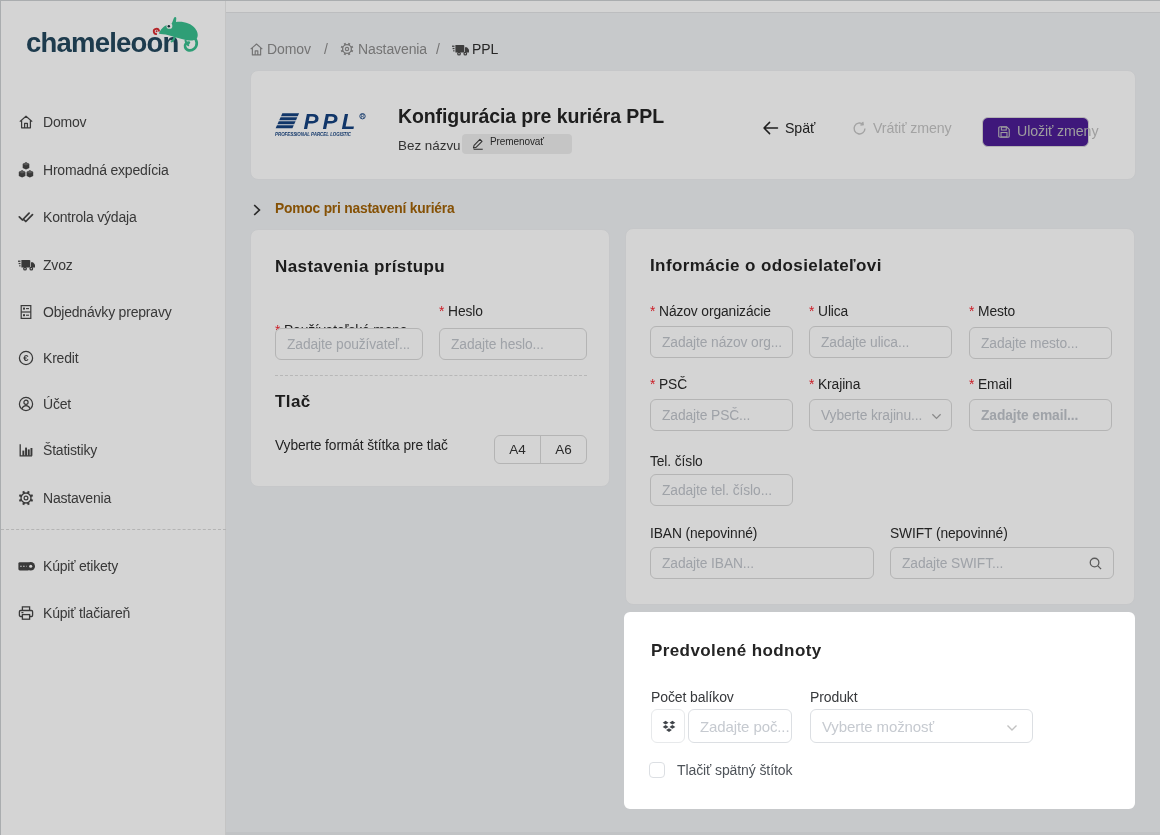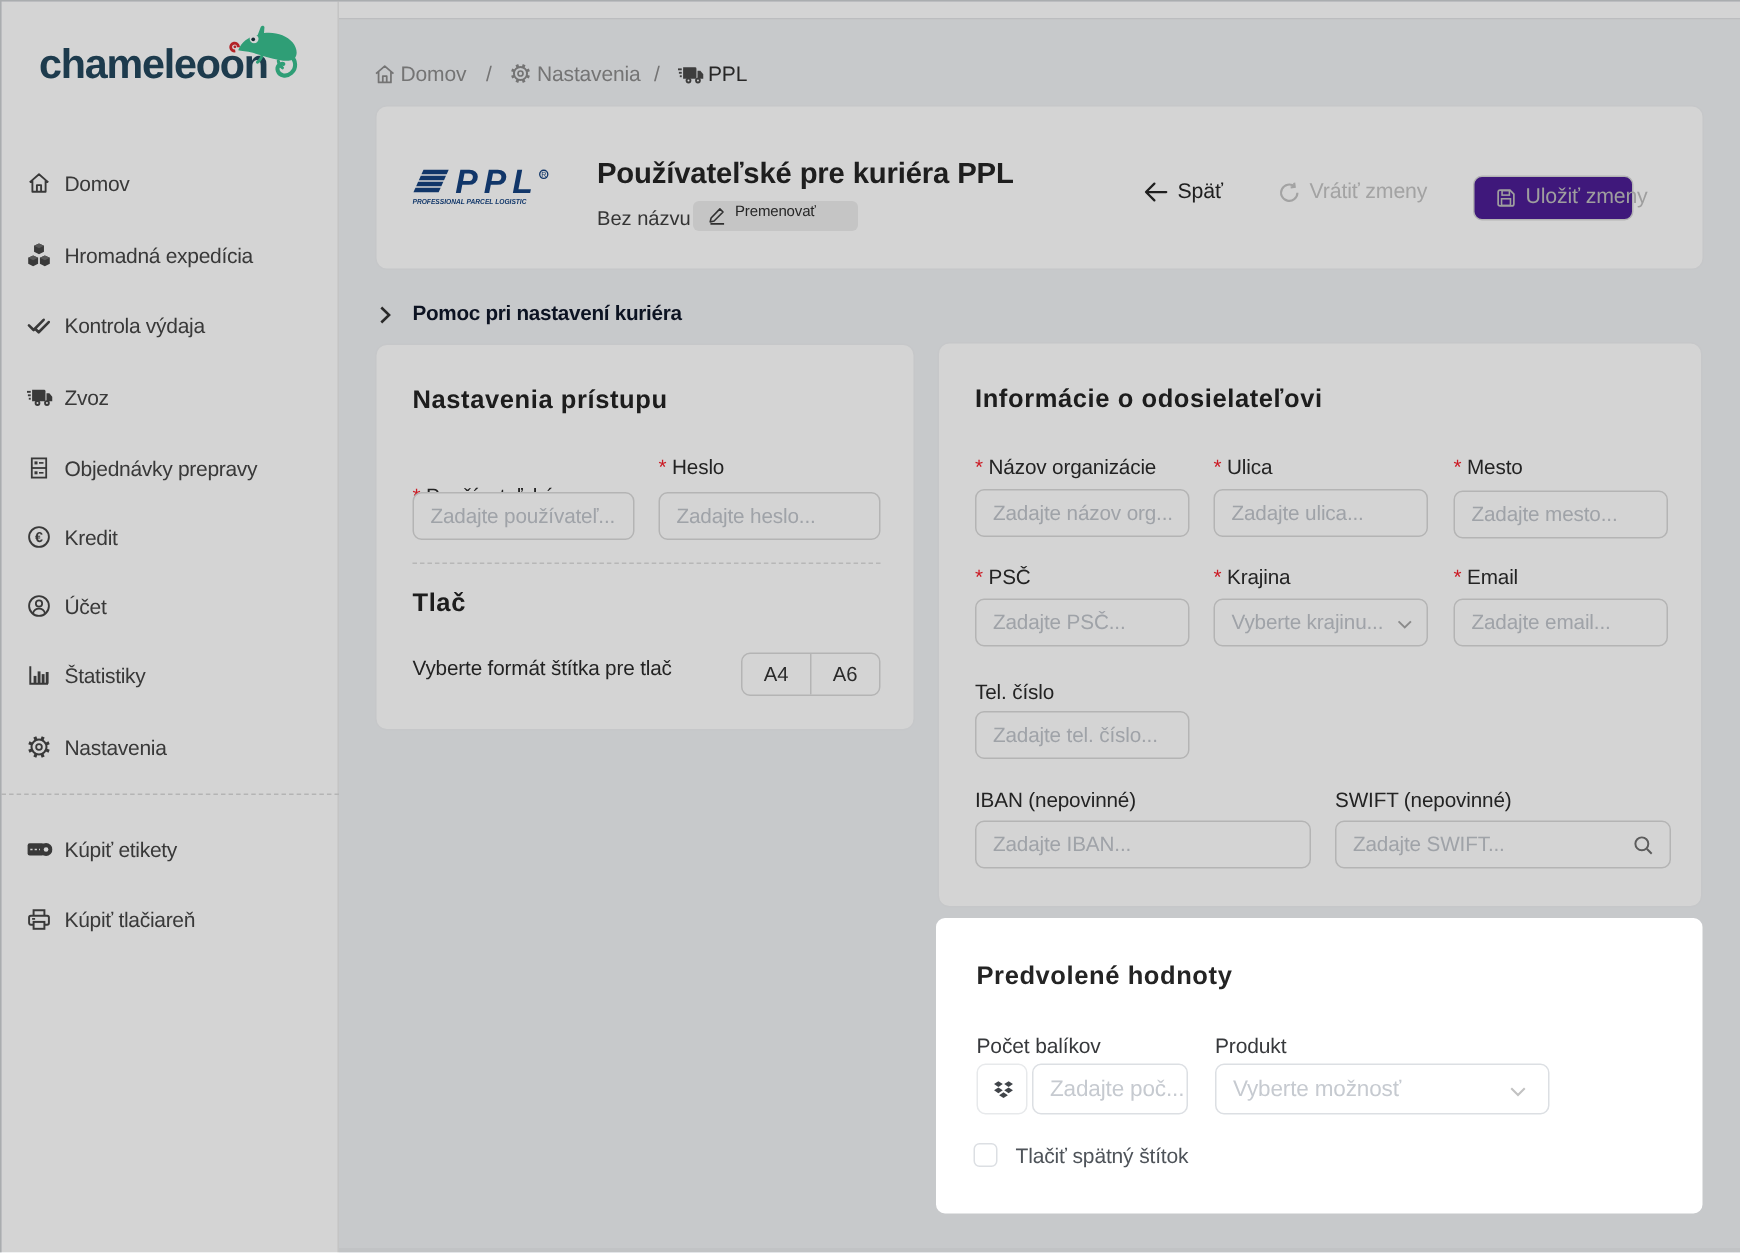--- a/index.html
+++ b/index.html
@@ -84,21 +84,21 @@
           <rect x="8.3" y="2.2" width="16.8" height="3.0"></rect>
           <rect x="8.3" y="6.2" width="16.8" height="3.0"></rect>
           <rect x="8.3" y="10.2" width="16.8" height="3.0"></rect>
           <rect x="8.3" y="14.2" width="16.8" height="3.0"></rect>
         </g>
         <text x="28.5" y="17.6" font-family="Liberation Sans" font-size="22.5" font-weight="bold" font-style="italic" fill="#15427f" letter-spacing="4">PPL</text>
         <circle cx="87.5" cy="5.2" r="2.7" fill="none" stroke="#15427f" stroke-width="0.9"></circle>
         <text x="87.5" y="7.1" font-size="4.8" fill="#15427f" text-anchor="middle" font-family="Liberation Sans">R</text>
         <text x="0" y="25" font-family="Liberation Sans" font-size="4.9" font-weight="bold" font-style="italic" fill="#15427f" textLength="76" lengthAdjust="spacingAndGlyphs">PROFESSIONAL&nbsp;PARCEL&nbsp;LOGISTIC</text>
       </svg>
-      <div class="abs" style="left:147px;top:34px;font-size:19.5px;letter-spacing:-0.1px;font-weight:bold;color:#252525;white-space:nowrap;">Používateľské pre kuriéra PPL</div>
+      <div class="abs" style="left:147px;top:34px;font-size:19.5px;letter-spacing:-0.1px;font-weight:bold;color:#252525;white-space:nowrap;">Konfigurácia pre kuriéra PPL</div>
       <div class="abs" style="left:147px;top:67px;font-size:13.4px;color:#3f3f3f;white-space:nowrap;">Bez názvu</div>
       <div class="abs" style="left:211px;top:63px;width:110px;height:20px;background:#ededed;border-radius:4px;">
         <svg class="abs" style="left:9px;top:3px;" width="14" height="14" viewBox="0 0 16 16">
             <path d="M10.2 2.6 l2.4 2.4 L5.8 11.8 l-3 0.7 0.7 -3 Z" fill="none" stroke="#3a3a3a" stroke-width="1.2" stroke-linejoin="round"></path>
             <line x1="3" y1="14" x2="13.4" y2="14" stroke="#3a3a3a" stroke-width="1.2"></line>
           </svg>
         <span class="abs btxt" style="left:28px;top:2px;color:#2e2e2e;font-size:10px;">Premenovať</span>
       </div>
 
       <svg class="abs" style="left:511px;top:49px;" width="17" height="16" viewBox="0 0 17 16">
@@ -115,21 +115,21 @@
             <rect x="5" y="2.4" width="5.6" height="3.4" fill="none" stroke="#bfbfbf" stroke-width="1.2"></rect>
             <rect x="4.6" y="8.6" width="6.8" height="5" fill="none" stroke="#bfbfbf" stroke-width="1.2"></rect>
           </svg>
         <span class="abs btxt" style="left:34px;top:5px;color:#bfbfbf;">Uložiť zmeny</span>
       </div>
     </div>
 
     <svg class="abs" style="left:25px;top:203px;" width="12" height="12" viewBox="0 0 12 12">
         <path d="M3.2 1 L8.4 6 L3.2 11" fill="none" stroke="#333" stroke-width="1.7"></path>
       </svg>
-    <div class="abs" style="left:49px;top:200px;font-size:13.8px;letter-spacing:-0.2px;font-weight:bold;color:#0f172a;white-space:nowrap;">Pomoc pri nastavení kuriéra</div>
+    <div class="abs" style="left:49px;top:200px;font-size:13.8px;letter-spacing:-0.2px;font-weight:bold;color:#a16207;white-space:nowrap;">Pomoc pri nastavení kuriéra</div>
 
     <div class="card" style="left:24px;top:228px;width:360px;height:258px;">
       <div class="ctitle" style="left:24px;top:27px;">Nastavenia prístupu</div>
       <div class="flabel req" style="left:24px;top:74px;margin-top:19px;">Používateľské meno</div>
       <div class="flabel req" style="left:188px;top:74px;">Heslo</div>
       <div class="inp" style="left:24px;top:98px;width:148px;height:32px;">
           <span class="ph">Zadajte používateľ...</span>
         </div>
       <div class="inp" style="left:188px;top:98px;width:148px;height:32px;">
           <span class="ph">Zadajte heslo...</span>
@@ -163,21 +163,21 @@
       <div class="flabel req" style="left:343px;top:148px;">Email</div>
       <div class="inp" style="left:24px;top:170px;width:143px;height:32px;">
           <span class="ph">Zadajte PSČ...</span>
         </div>
       <div class="inp" style="left:183px;top:170px;width:143px;height:32px;">
           <span class="ph">Vyberte krajinu...</span>
         <svg class="abs" style="right:9px;top:11px;" width="11" height="11" viewBox="0 0 12 12">
             <path d="M1.5 3.5 L6 8 L10.5 3.5" fill="none" stroke="#a8a8a8" stroke-width="1.4"></path>
           </svg>
       </div>
-      <div class="inp" style="left:343px;top:170px;width:143px;height:32px;">
+      <div class="inp" style="left:343px;top:170px;width:143px;height:32px;font-weight:bold;">
           <span class="ph">Zadajte email...</span>
         </div>
       <div class="flabel" style="left:24px;top:225px;">Tel. číslo</div>
       <div class="inp" style="left:24px;top:245px;width:143px;height:32px;">
           <span class="ph">Zadajte tel. číslo...</span>
         </div>
       <div class="flabel" style="left:24px;top:297px;">IBAN (nepovinné)</div>
       <div class="flabel" style="left:264px;top:297px;">SWIFT (nepovinné)</div>
       <div class="inp" style="left:24px;top:318px;width:224px;height:32px;">
           <span class="ph">Zadajte IBAN...</span>

